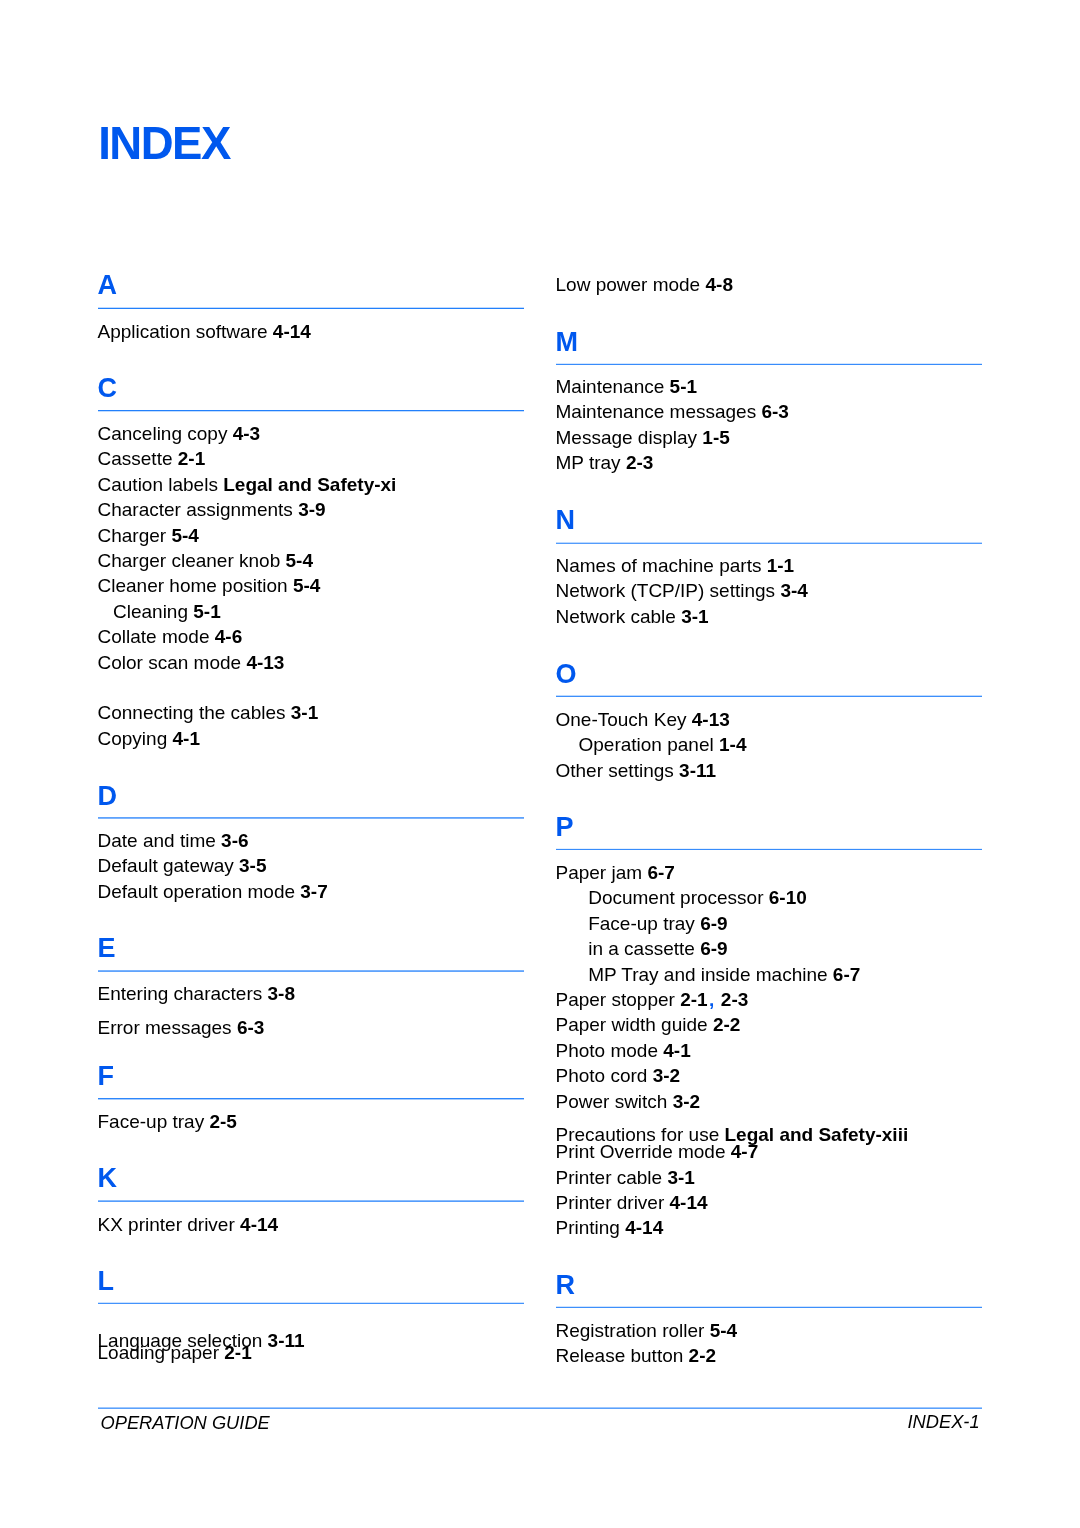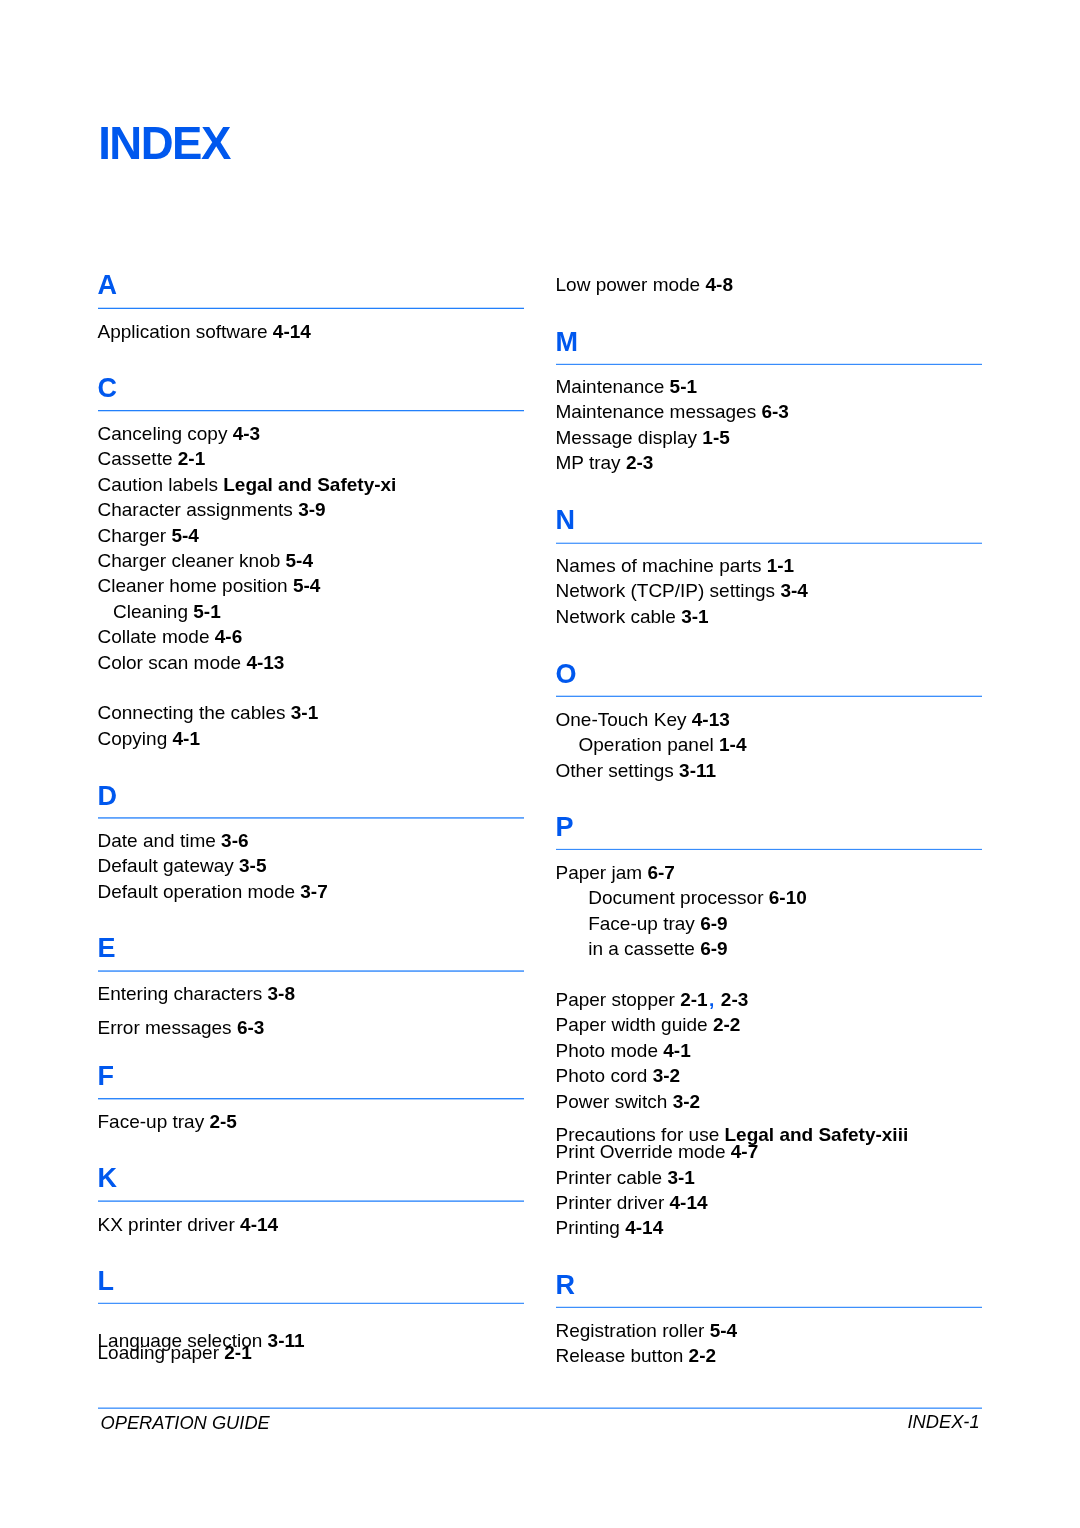--- a/index.html
+++ b/index.html
@@ -138,20 +138,21 @@
       <div class="section-rule" style="left: 555.8px; top: 695.5px; width: 425.8px; background: rgba(34, 128, 251, 0.88); box-shadow: rgba(34, 128, 251, 0.3) 0px -1px 0px;"></div>
       <div class="index-entry" style="left: 555.5px; top: 707px;"><span>One-Touch Key</span> <b>4-13</b></div>
       <div class="index-entry" style="left: 555.5px; top: 732.39px; margin-left: 23px;"><span>Operation panel</span> <b>1-4</b></div>
       <div class="index-entry" style="left: 555.5px; top: 757.78px;"><span>Other settings</span> <b>3-11</b></div>
       <div class="section-letter" style="left: 555.5px; top: 814px;">P</div>
       <div class="section-rule" style="left: 555.8px; top: 848.5px; width: 425.8px; background: rgba(34, 128, 251, 0.9); box-shadow: rgba(34, 128, 251, 0.12) 0px -1px 0px;"></div>
       <div class="index-entry" style="left: 555.5px; top: 860px;"><span>Paper jam</span> <b>6-7</b></div>
       <div class="index-entry" style="left: 588.2px; top: 885.39px;"><span>Document processor</span> <b>6-10</b></div>
       <div class="index-entry" style="left: 588.2px; top: 910.78px;"><span>Face-up tray</span> <b>6-9</b></div>
       <div class="index-entry" style="left: 588.2px; top: 936.17px;"><span>in a cassette</span> <b>6-9</b></div>
+      <div class="index-entry" style="left: 588.2px; top: 961.56px;"><span>MP Tray and inside machine</span> <b>6-7</b></div>
       <div class="index-entry" style="left: 555.5px; top: 986.95px;"><span>Paper stopper</span> <b>2-1</b><b class="ref-sep">,</b> <b>2-3</b></div>
       <div class="index-entry" style="left: 555.5px; top: 1012.34px;"><span>Paper width guide</span> <b>2-2</b></div>
       <div class="index-entry" style="left: 555.5px; top: 1037.73px;"><span>Photo mode</span> <b>4-1</b></div>
       <div class="index-entry" style="left: 555.5px; top: 1063.12px;"><span>Photo cord</span> <b>3-2</b></div>
       <div class="index-entry" style="left: 555.5px; top: 1088.51px;"><span>Power switch</span> <b>3-2</b></div>
       <div class="index-entry" style="left: 555.5px; top: 1113.9px; margin-top: 8px;"><span>Precautions for use</span> <b>Legal and Safety-xiii</b></div>
       <div class="index-entry" style="left: 555.5px; top: 1139.29px;"><span>Print Override mode</span> <b>4-7</b></div>
       <div class="index-entry" style="left: 555.5px; top: 1164.68px;"><span>Printer cable</span> <b>3-1</b></div>
       <div class="index-entry" style="left: 555.5px; top: 1190.07px;"><span>Printer driver</span> <b>4-14</b></div>
       <div class="index-entry" style="left: 555.5px; top: 1215.46px;"><span>Printing</span> <b>4-14</b></div>

